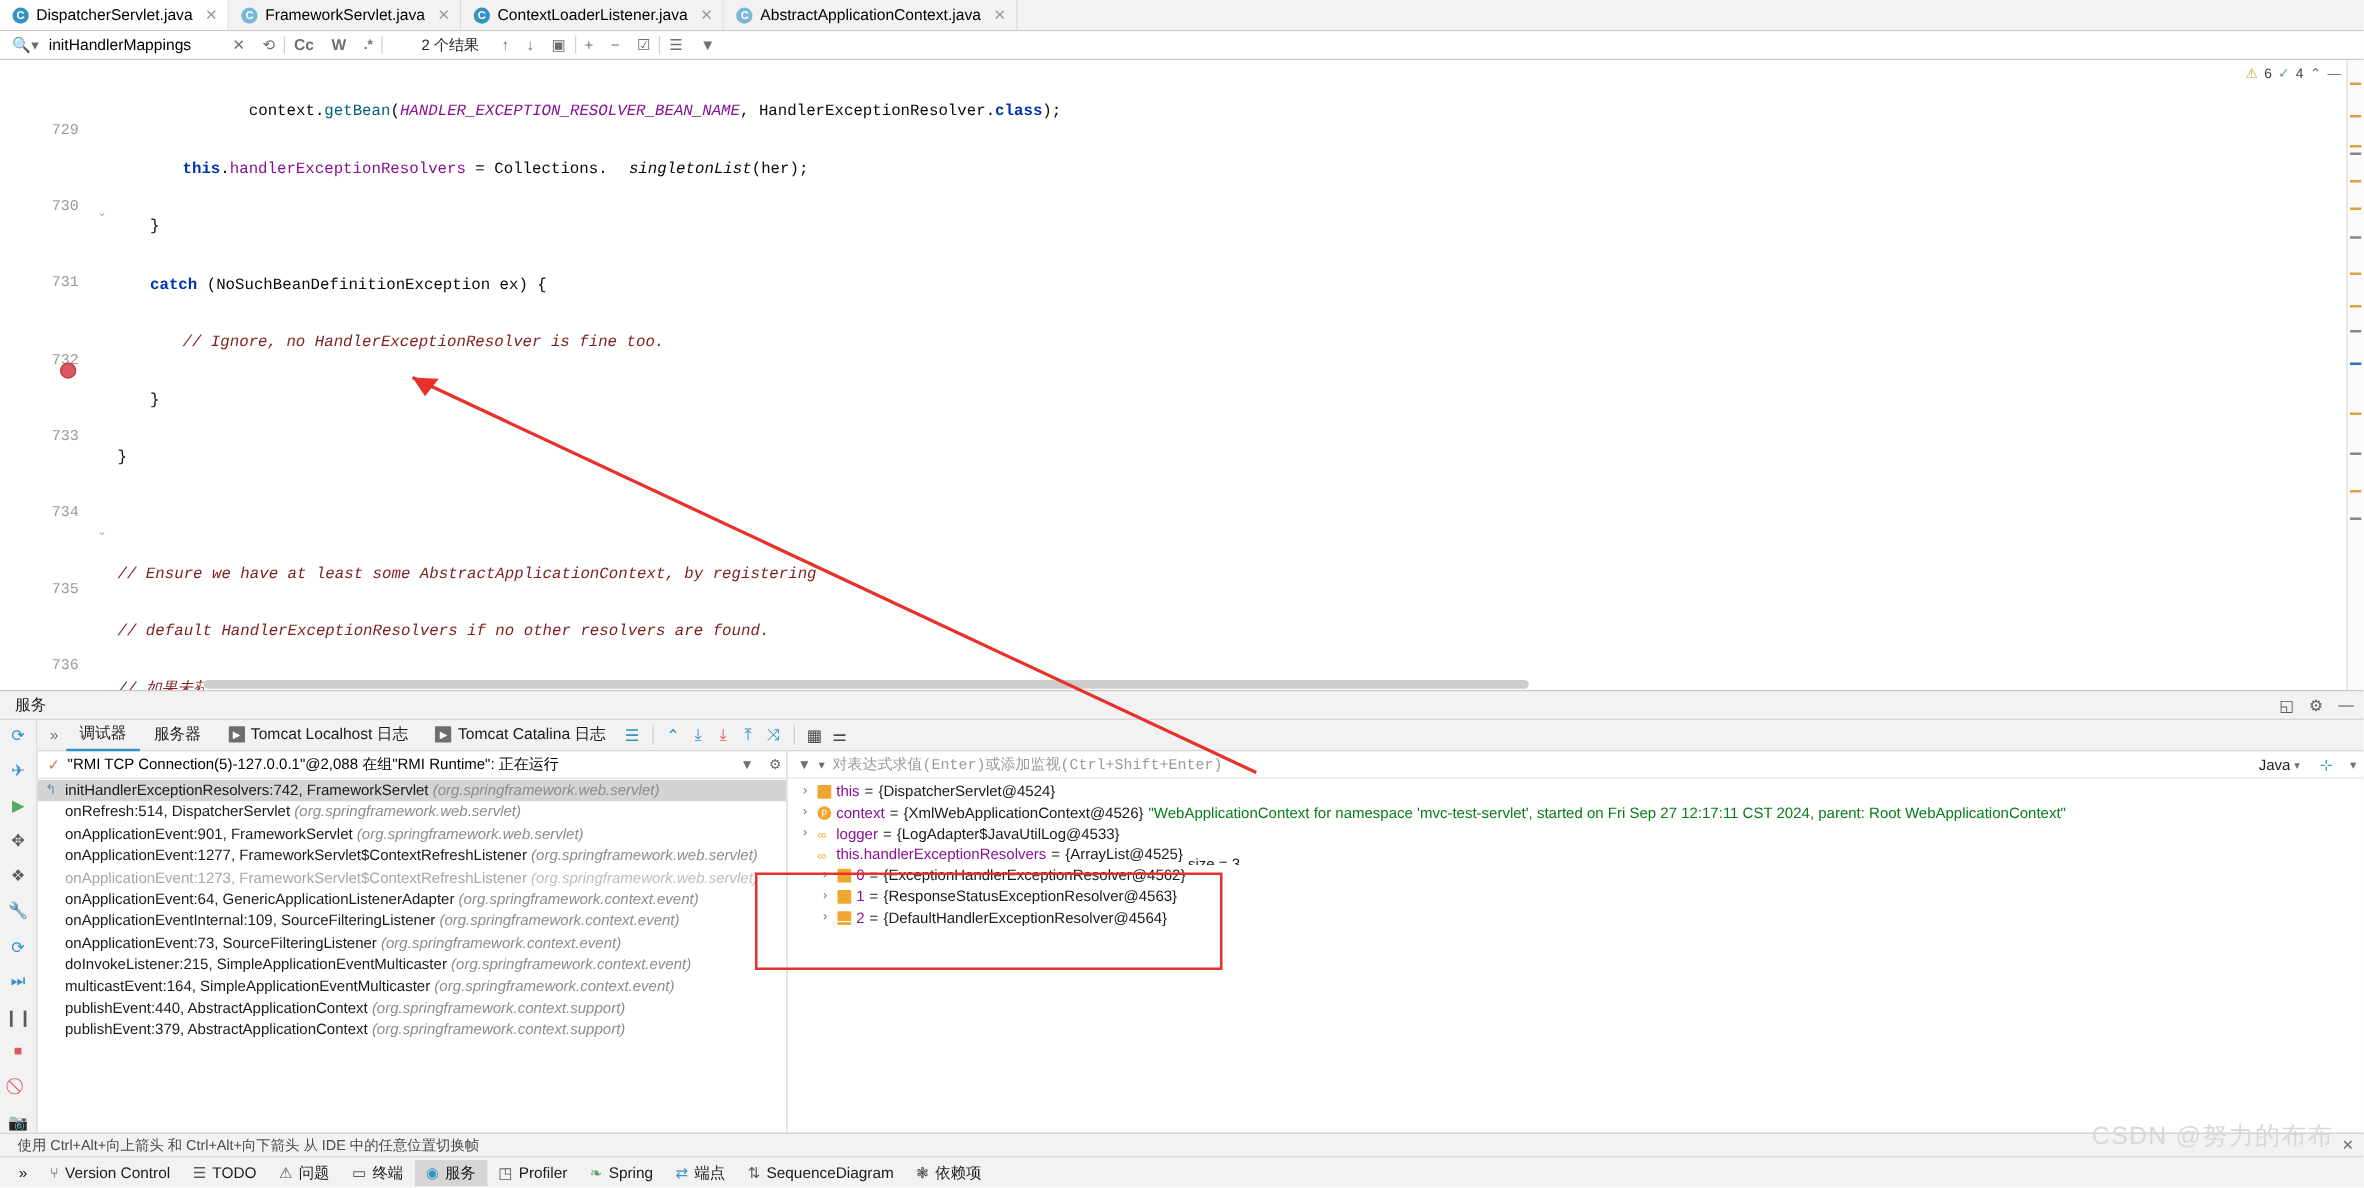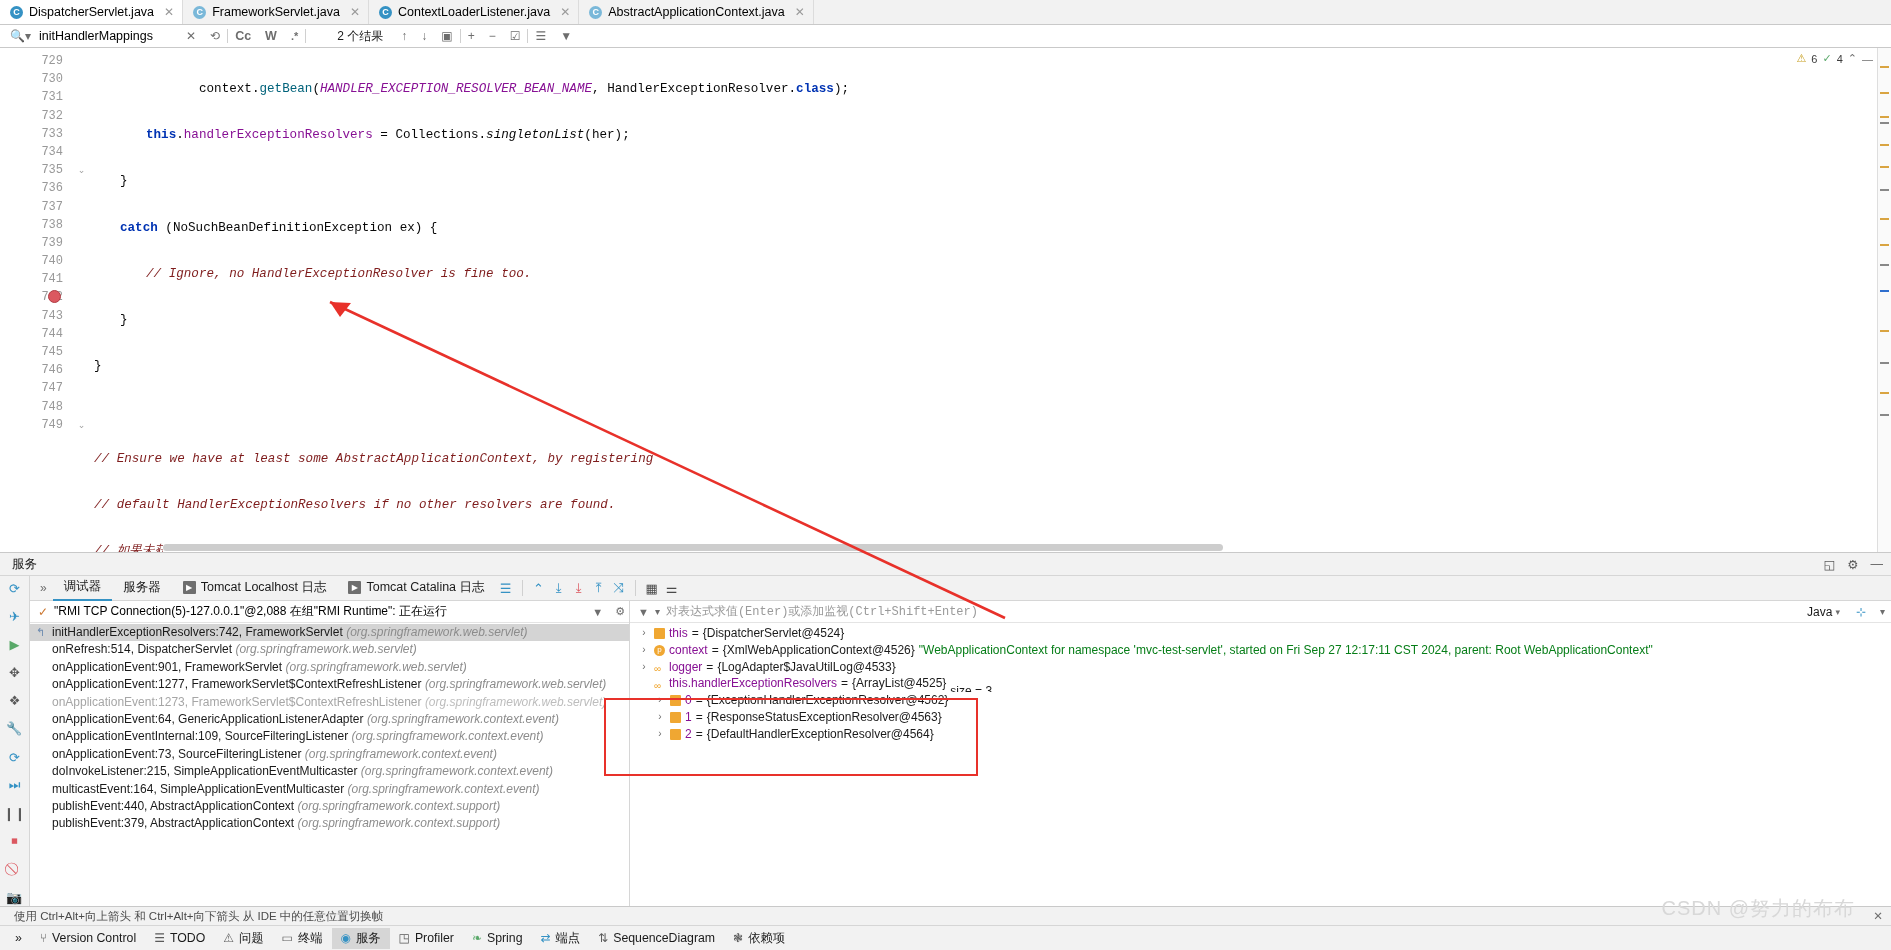--- a/index.html
+++ b/index.html
@@ -73,40 +73,40 @@
     background: #ffffff; overflow: hidden;
     border-bottom: 1px solid #c9c9c9;
   }
   .gutter {
     width: 73px; flex: 0 0 73px; background: #ffffff;
     position: relative; text-align: right;
     font-family: "Liberation Mono", monospace;
     font-size: 12px; color: #999999;
     padding-top: 4px;
   }
-  .gutter .ln { height: 18.2px; line-height: 18.2px; padding-right: 10px; }
+  .gutter .ln { height: 18.2px; line-height: 18.2px; padding-right: 10px; margin-top: 43px; }
   .fold-col {
     width: 17px; flex: 0 0 17px; background: #fff;
     padding-top: 4px; position: relative;
   }
   .fold-col .fl { height: 18.2px; line-height: 18.2px;
     font-size: 9px; color: #a0a0a0; text-align: center; }
   .code {
     flex: 1 1 auto; position: relative;
     font-family: "Liberation Mono", monospace;
     font-size: 12.6px; color: #080808;
     padding-top: 4px; white-space: pre; overflow: hidden;
   }
   .code .cl { height: 18.2px; line-height: 18.2px; padding-left: 4px; }
   .kw { color: #0033b3; font-weight: bold; }
   .cmt { color: #7f1d1d; font-style: italic; }
   .fld { color: #871094; }
   .sfld { color: #871094; font-style: italic; }
   .mth { color: #00627a; }
-  .stat { font-style: italic; }
+  .stat { font-style: italic; margin-left: 17px; }
 
   .bp {
     position: absolute; left: 48px; width: 13px; height: 13px;
     border-radius: 50%; background: #db5860;
     border: 1px solid #b03a42;
   }
 
   
   .analysis {
     position: absolute; right: 0; top: 0; bottom: 0; width: 14px;
@@ -260,21 +260,21 @@
   }
   .sb-item {
     display: flex; align-items: center; gap: 5px;
     padding: 2px 9px; white-space: nowrap; cursor: default;
   }
   .sb-item.active { background: #d6d6d6; }
   .sb-ico { font-size: 12px; color: #5a5a5a; }
   .sb-ico.blue { color: #3592c4; }
   .sb-ico.green { color: #59a869; }
   .watermark {
-    position: absolute; right: 36px; bottom: 28px;
+    position: absolute; right: 24px; bottom: 28px;
     font-size: 20px; color: #d8d8d8; letter-spacing: 1px;
     pointer-events: none; font-family: "Liberation Sans", sans-serif;
   }
 </style>
 </head>
 <body>
 
 <div class="app">
 
   <div class="tabbar">

